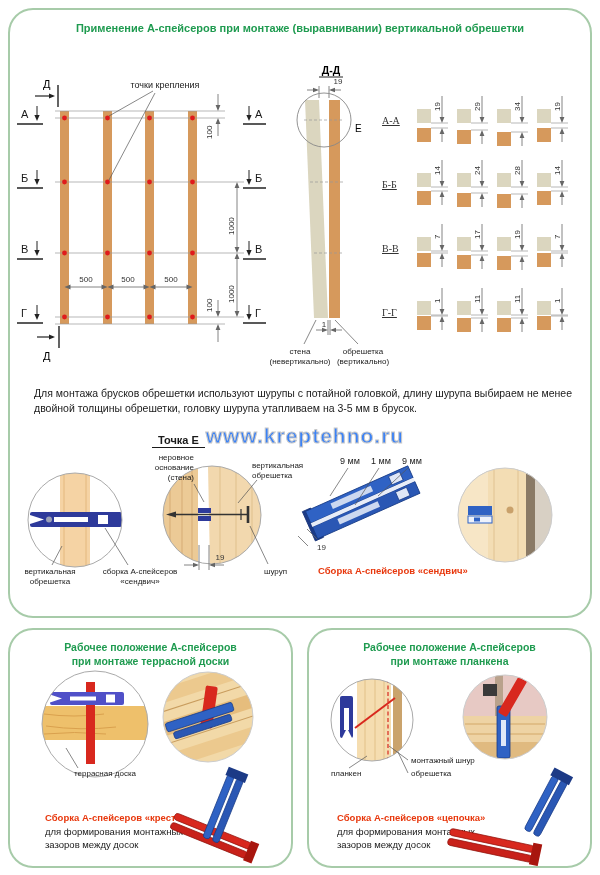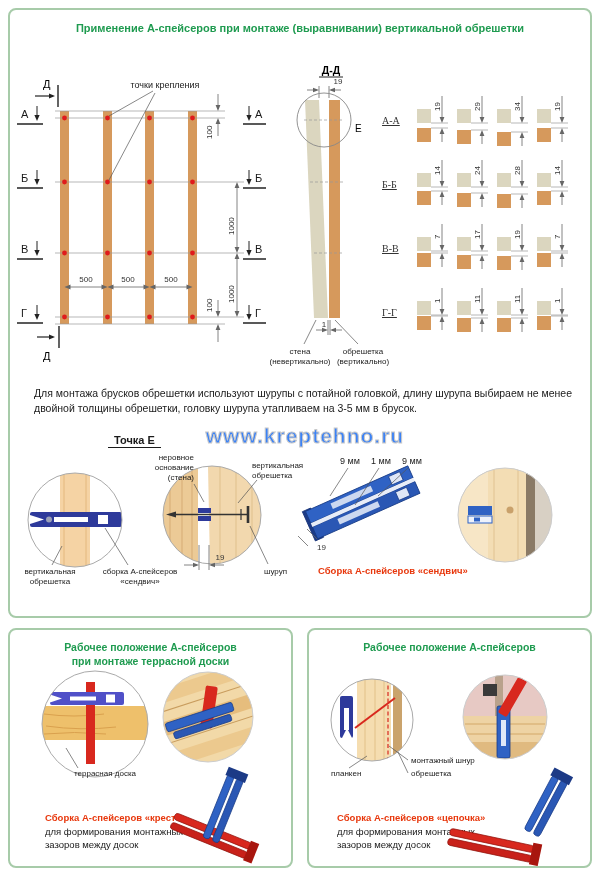--- a/index.html
+++ b/index.html
@@ -1,22 +1,22 @@
 <!DOCTYPE html>
 <html><head>
 <meta charset="utf-8">
 <style>
   html,body{margin:0;padding:0;background:#fff;}
   #page{position:relative;width:600px;height:875px;background:#fff;overflow:hidden;
         font-family:"Liberation Sans",sans-serif;color:#222;}
   .abs{position:absolute;}
-  .panel{position:absolute;border:2px solid #a7cba9;border-radius:8px;background:#fff;box-sizing:border-box;}
+  .panel{position:absolute;border:2px solid #a7cba9;border-radius:25px;background:#fff;box-sizing:border-box;}
   .green-title{color:#1f9b50;font-weight:bold;text-align:center;}
   .note{font-size:10.5px;line-height:1.4;color:#1a1a1a;}
-  .heading-e{font-weight:bold;font-size:11px;color:#1a1a1a;border-bottom:1px solid #1a1a1a;padding:0 6px 1px 6px;}
+  .heading-e{font-weight:bold;font-size:11px;color:#1a1a1a;border-bottom:1px solid #1a1a1a;padding:0 6px 1px 6px;margin-left:44px;}
   .watermark{font-size:21px;font-weight:bold;letter-spacing:1px;color:#3b82f6;
              -webkit-text-stroke:1px #c9c9c9;text-align:center;}
   .gt-row{display:flex;align-items:center;height:64px;}
   .gt-label{width:32px;font-size:10px;color:#333;text-decoration:underline;flex:0 0 32px;font-family:Liberation Serif, serif;}
   .gt-unit{display:inline-block;width:40px;height:58px;}
   .dim-t{font-size:8px;fill:#333;}
   svg text{font-family:"Liberation Sans",sans-serif;}
   .lbl{font-size:8px;fill:#1a1a1a;}
   .lbl9{font-size:9px;fill:#1a1a1a;}
   .red-cap{font-size:9.5px;font-weight:bold;fill:#e8380d;}
@@ -576,20 +576,21 @@
           <rect x="0" y="2" width="68" height="7" rx="3" fill="#2a57b4" stroke="#173a85" stroke-width="0.7"></rect>
           <rect x="66" y="-10" width="9" height="21" fill="#1c3a86"></rect>
         </g>
       </g>
     </svg>
   </div>
 
   <div class="panel" style="left:307px;top:628px;width:285px;height:240px;">
     <div class="abs green-title" style="left:10px;top:10px;width:261px;font-size:10.5px;line-height:1.35;">
       <div>Рабочее положение А-спейсеров</div>
+      <div>при монтаже планкена</div>
     </div>
     <svg class="abs" style="left:0px;top:38px;" width="281" height="198" viewBox="0 0 281 198">
       <defs>
         <clipPath id="p1">
             <circle cx="63" cy="52" r="41"></circle>
           </clipPath>
         <clipPath id="p2">
             <circle cx="196" cy="49" r="42"></circle>
           </clipPath>
       </defs>

